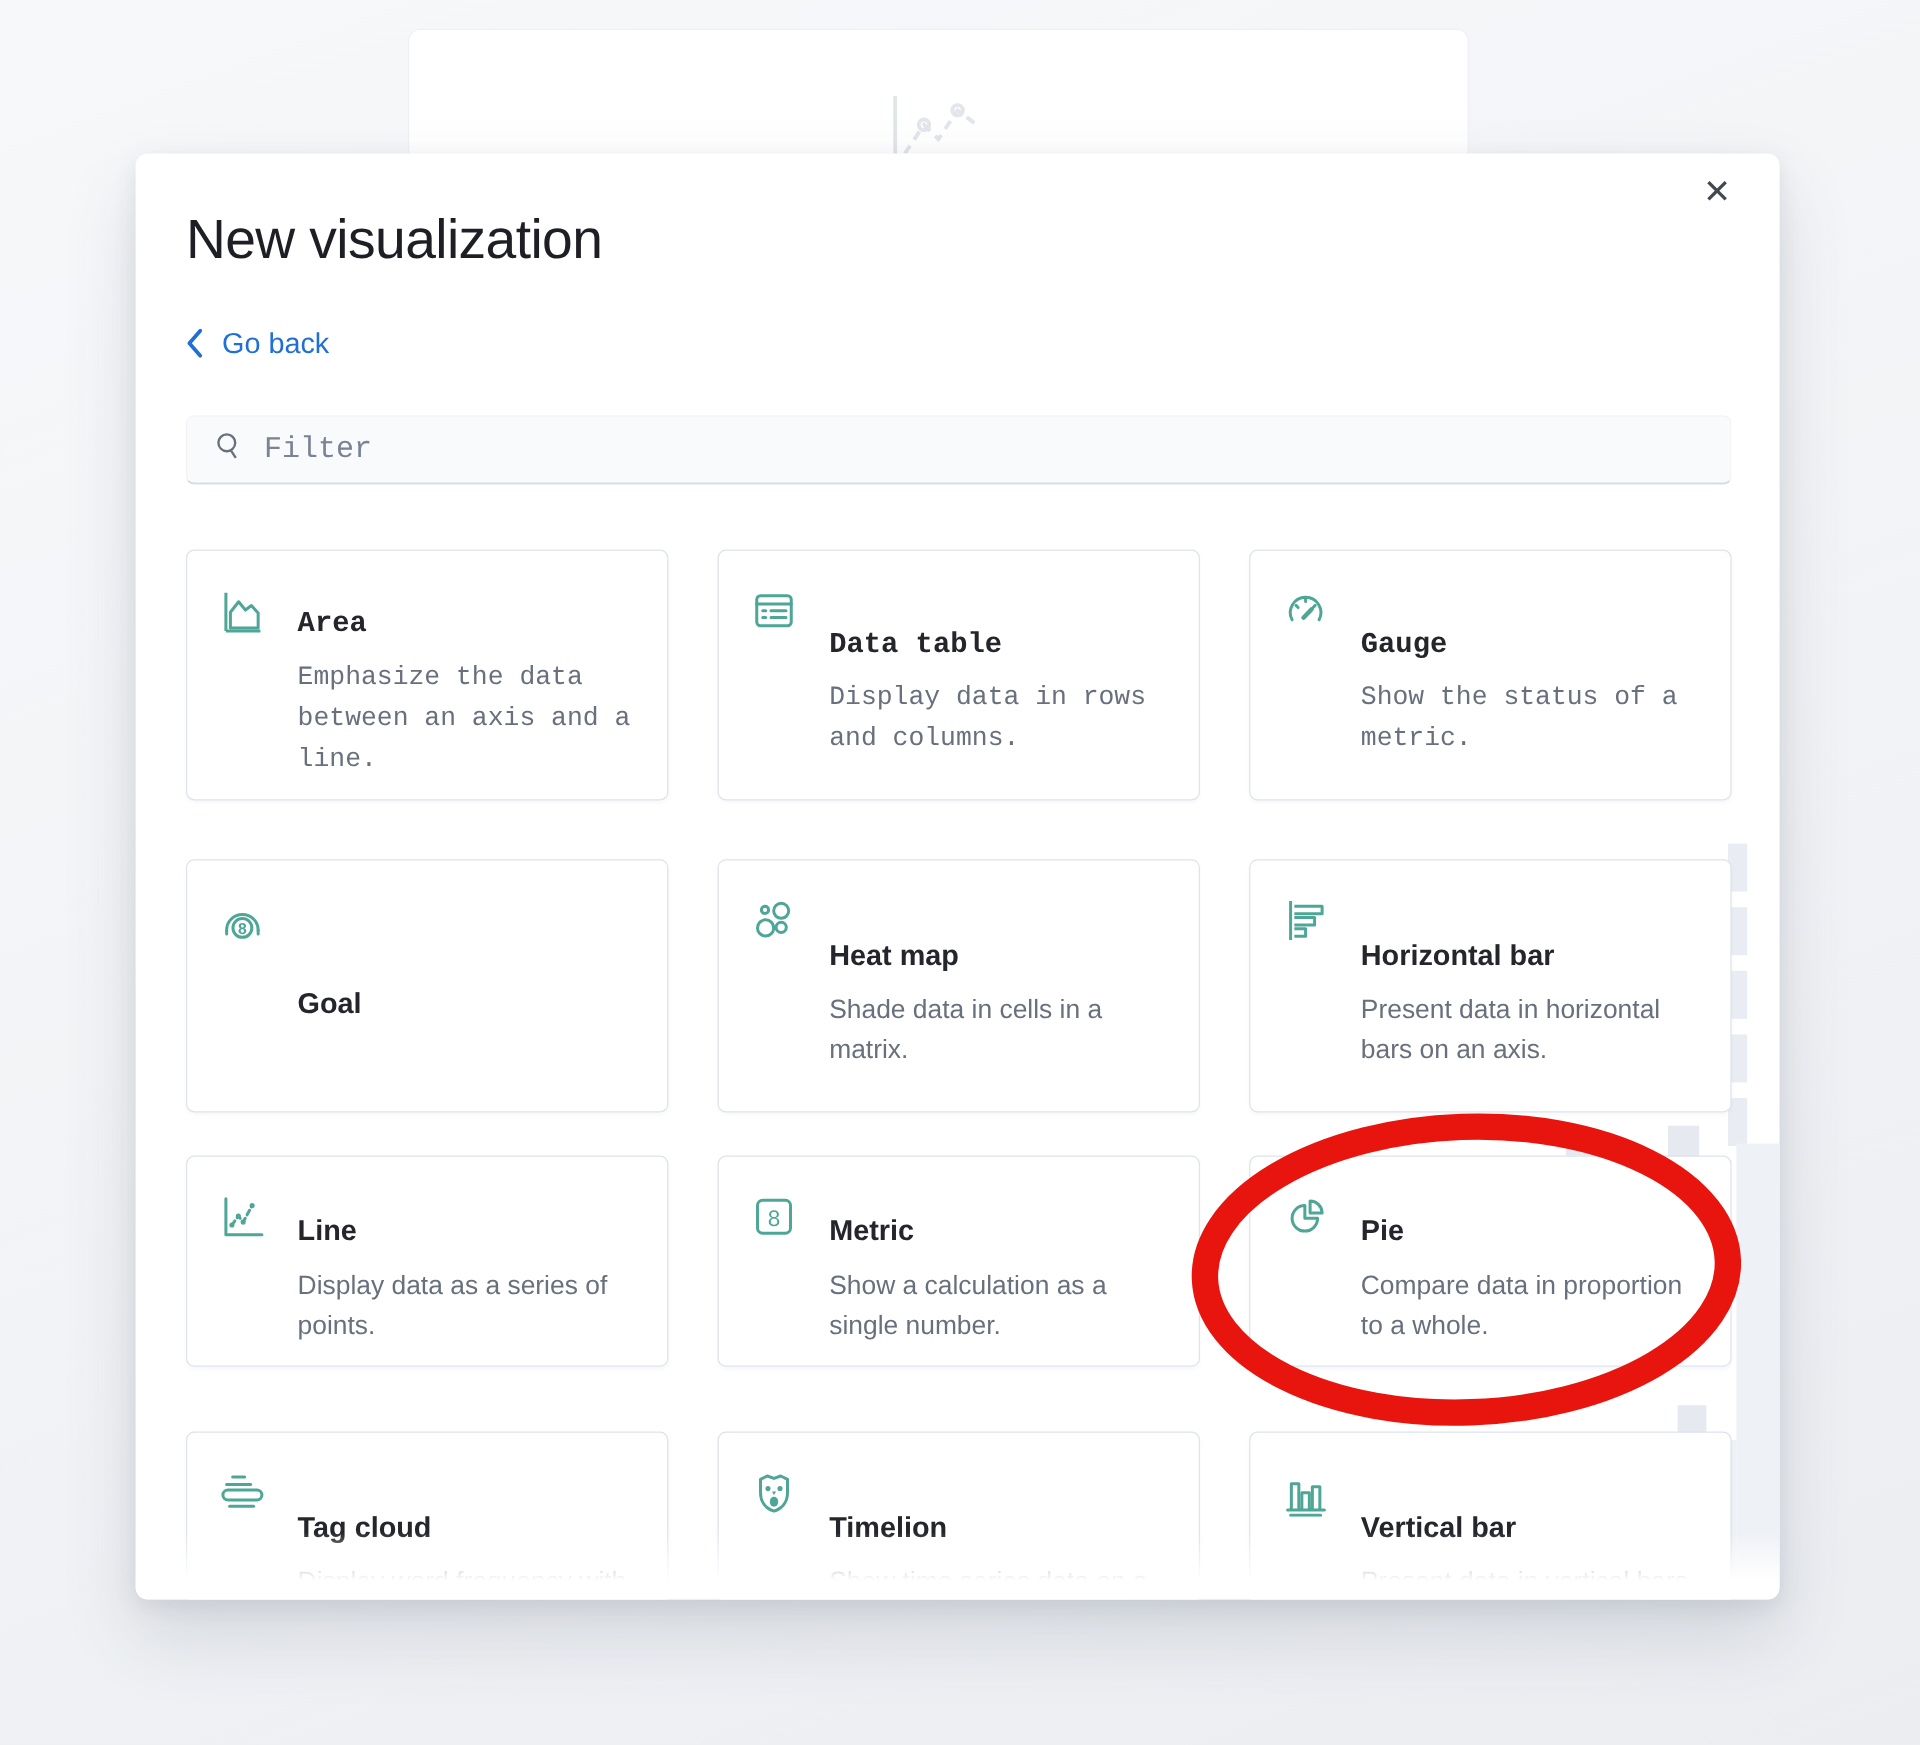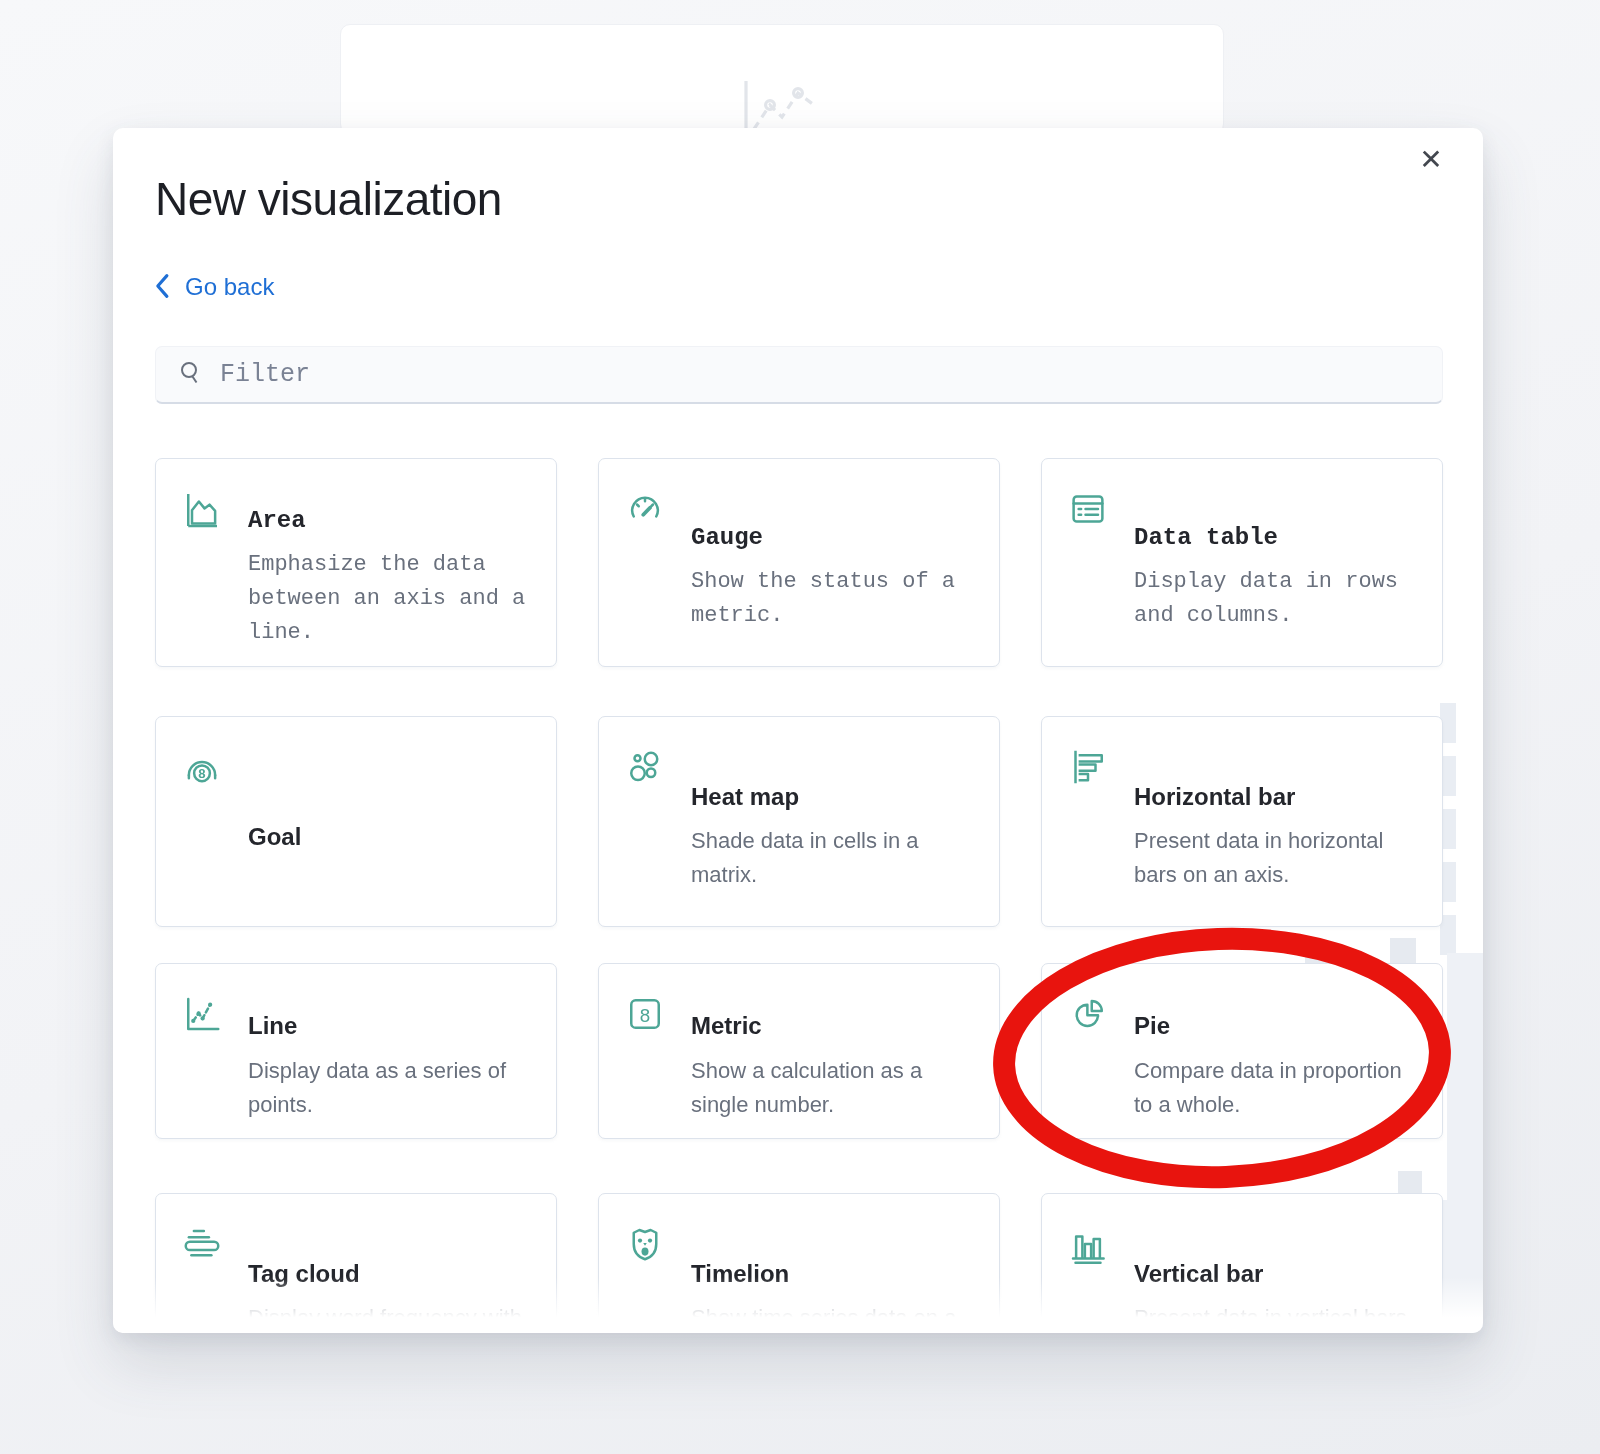--- a/index.html
+++ b/index.html
@@ -160,38 +160,38 @@
             <path d="M5 4 V29.5 M5 29.5 H28"></path>
             <path d="M8 27.5 V17 L13.5 10 L18 15.5 L22 12.5 L26.5 17.5 V27.5 Z"></path>
           </svg>
         </span>
         <div class="card-title">Area</div>
         <div class="card-desc">Emphasize the data between an axis and a line.</div>
       </button>
       <button class="vis-card">
         <span class="vis-icon">
           <svg viewBox="0 0 32 32" fill="none" stroke="currentColor" stroke-width="2" stroke-linecap="round">
+            <rect x="4.5" y="6" width="23" height="20" rx="2.5"></rect>
+            <path d="M4.5 11.5 H27.5"></path>
+            <path d="M8.5 16 H10.5 M14 16 H24 M8.5 20.5 H10.5 M14 20.5 H24"></path>
+          </svg>
+        </span>
+        <div class="card-title">Data table</div>
+        <div class="card-desc">Display data in rows and columns.</div>
+      </button>
+      <button class="vis-card">
+        <span class="vis-icon">
+          <svg viewBox="0 0 32 32" fill="none" stroke="currentColor" stroke-width="2" stroke-linecap="round">
             <path d="M7 22 A10.2 10.2 0 1 1 25 22"></path>
             <path d="M16 7.5 V9.8 M9.6 12.4 L11 13.8 M22.4 12.4 L21 13.8"></path>
             <path d="M14.6 20.6 L20 15" stroke-width="3"></path>
           </svg>
         </span>
         <div class="card-title">Gauge</div>
         <div class="card-desc">Show the status of a metric.</div>
-      </button>
-      <button class="vis-card">
-        <span class="vis-icon">
-          <svg viewBox="0 0 32 32" fill="none" stroke="currentColor" stroke-width="2" stroke-linecap="round">
-            <rect x="4.5" y="6" width="23" height="20" rx="2.5"></rect>
-            <path d="M4.5 11.5 H27.5"></path>
-            <path d="M8.5 16 H10.5 M14 16 H24 M8.5 20.5 H10.5 M14 20.5 H24"></path>
-          </svg>
-        </span>
-        <div class="card-title">Data table</div>
-        <div class="card-desc">Display data in rows and columns.</div>
       </button>
     </div>
 
     <div class="row row-2">
       <button class="vis-card">
         <span class="vis-icon">
           <svg viewBox="0 0 32 32" fill="none" stroke="currentColor" stroke-width="2" stroke-linecap="round">
             <path d="M5.5 22.5 A10.5 10.5 0 0 1 26.5 22.5"></path>
             <path d="M5.5 22.5 v2.5 M26.5 22.5 v2.5"></path>
             <circle cx="16" cy="21" r="6.3"></circle>

